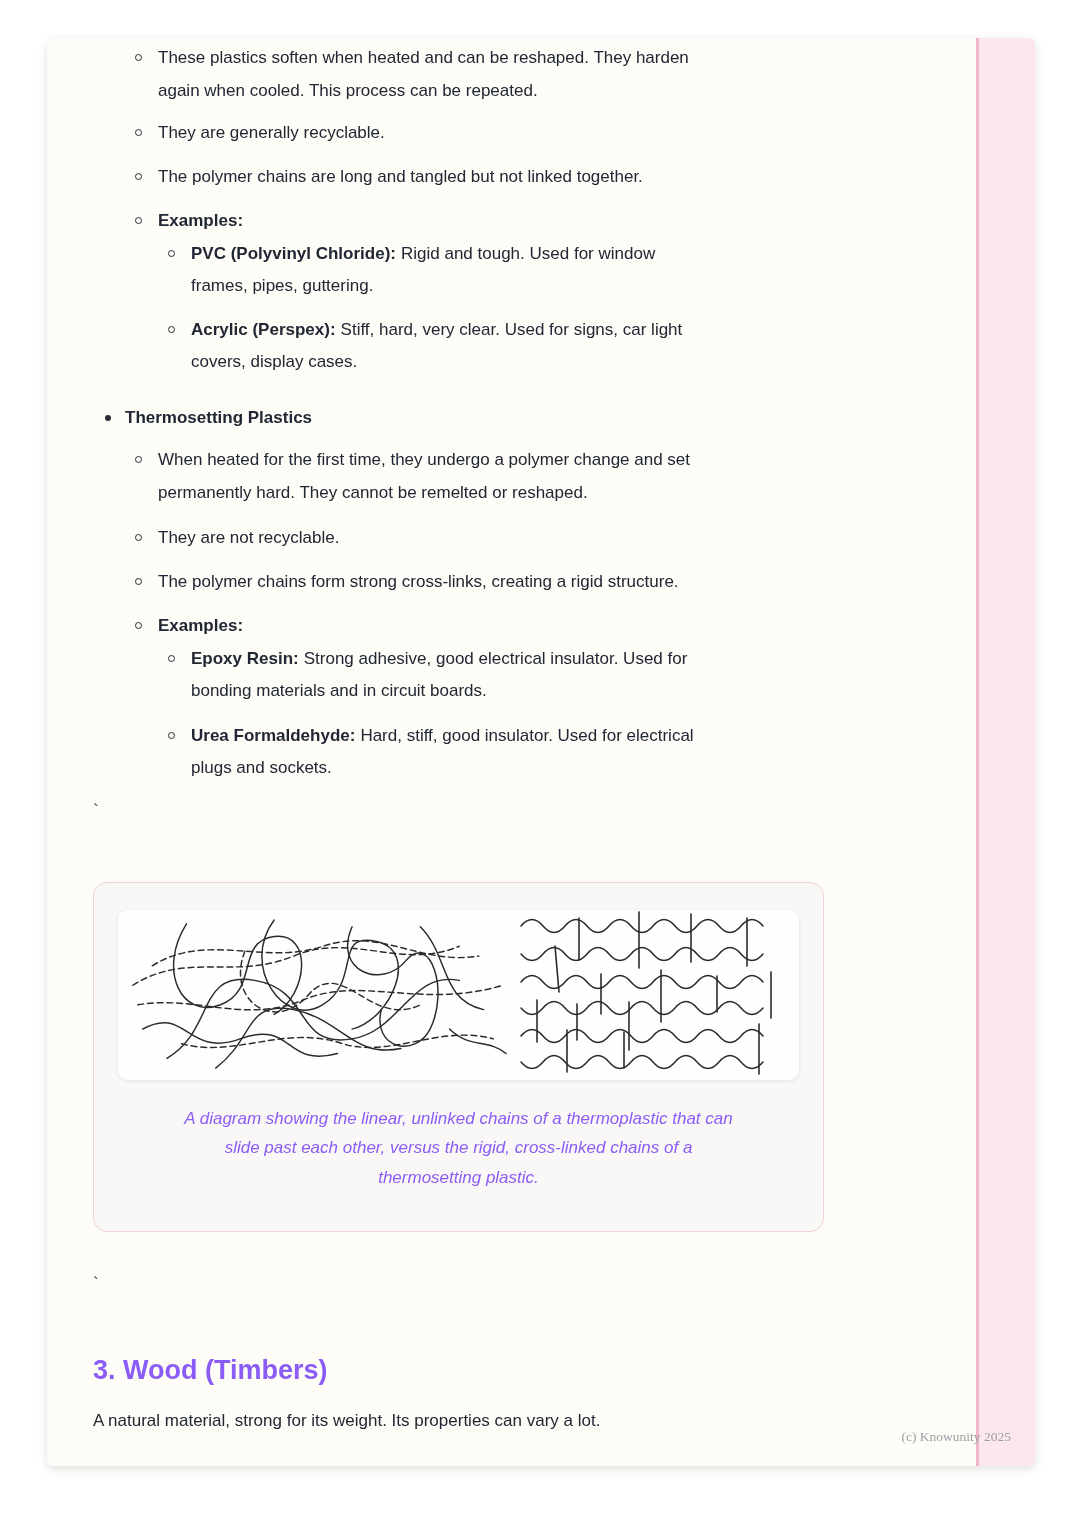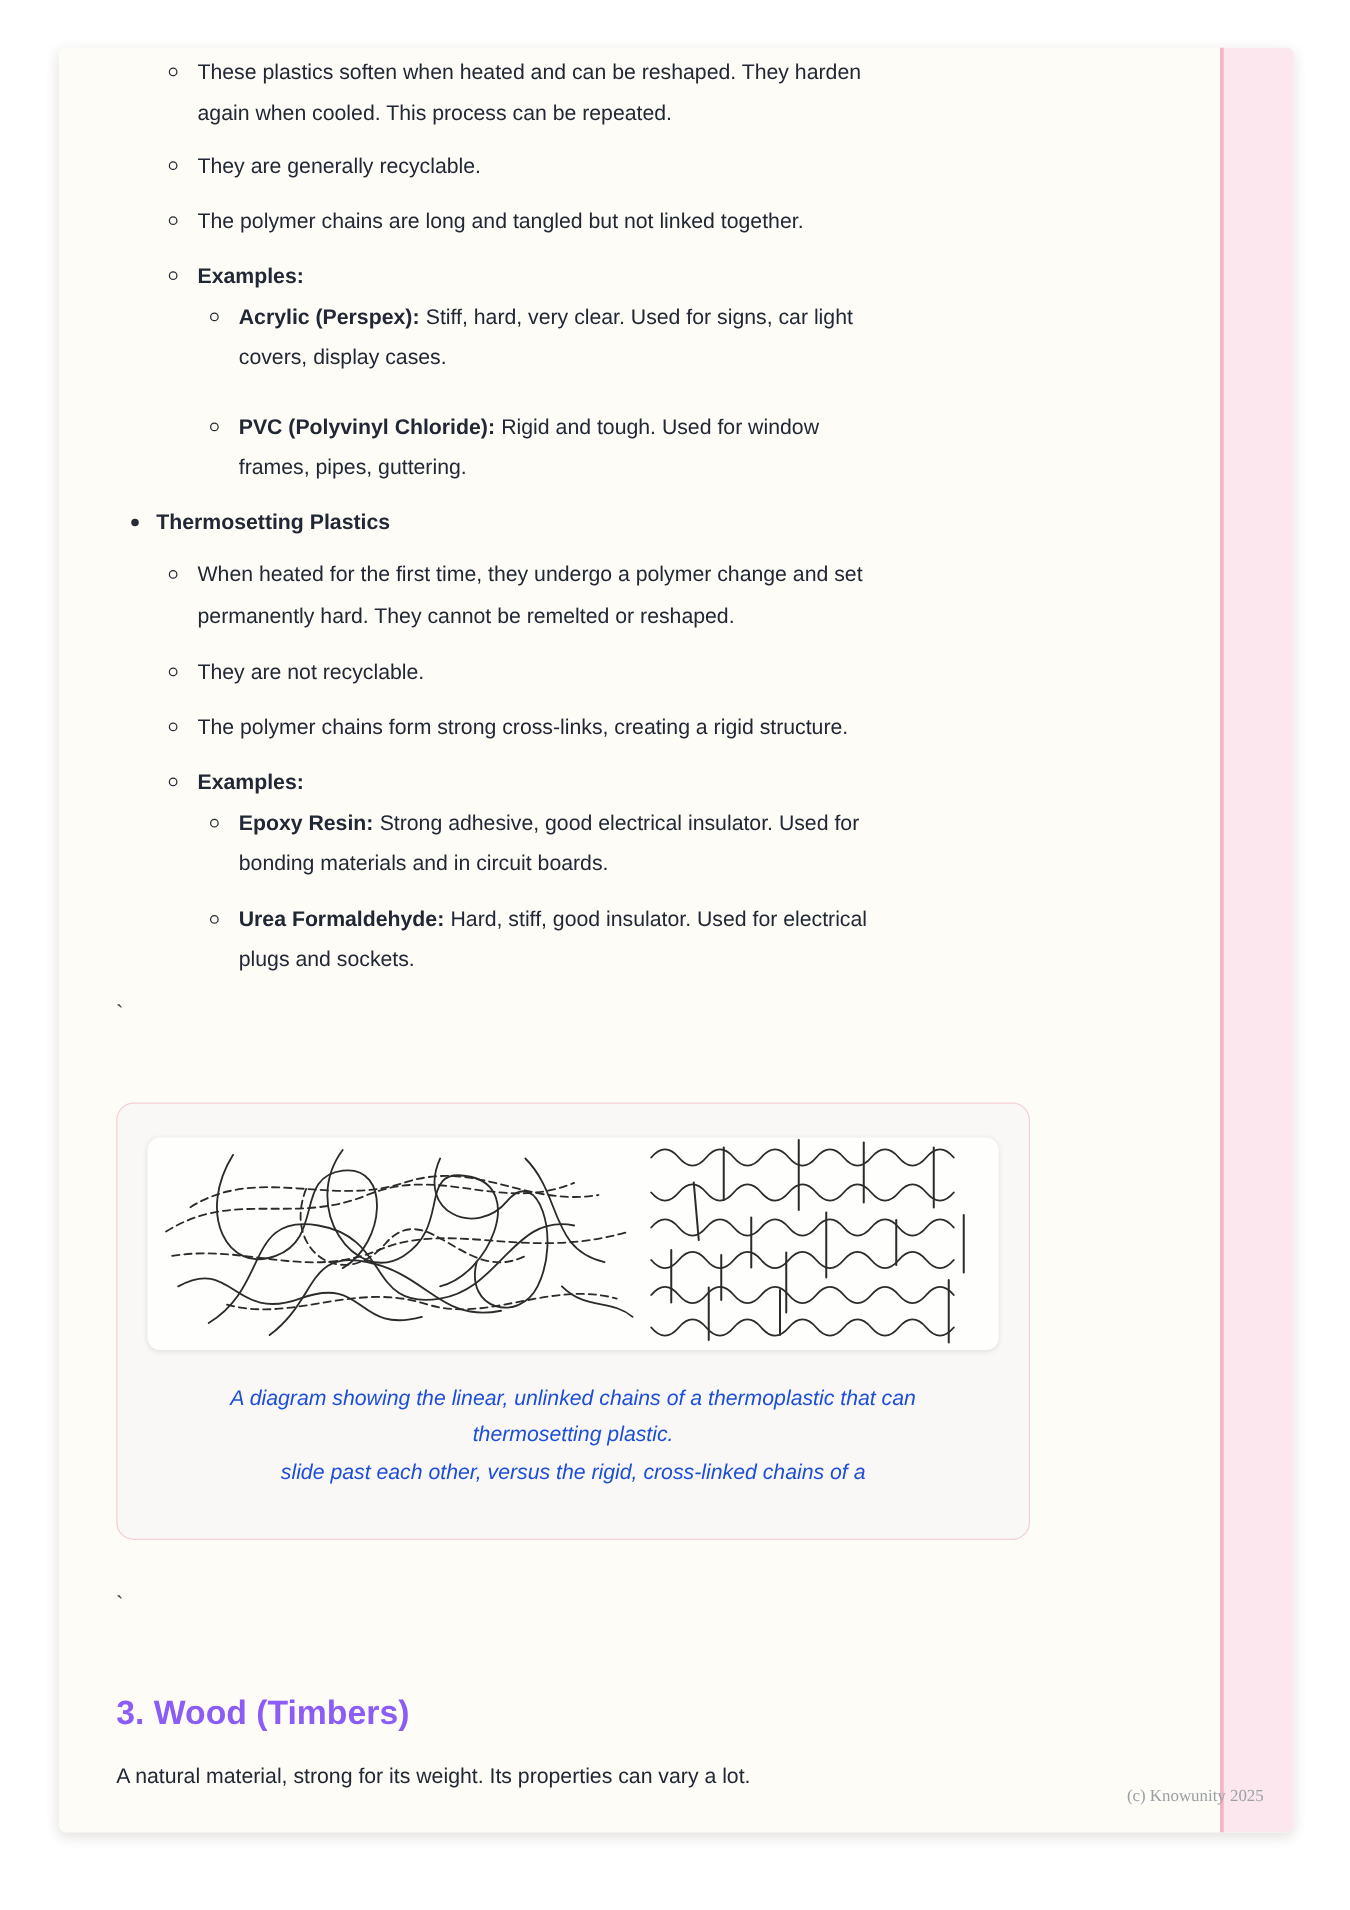--- a/index.html
+++ b/index.html
@@ -25,21 +25,21 @@
   .mb10{margin-bottom:10px}.mb11{margin-bottom:11px}.mb12{margin-bottom:12px}
   .mb13{margin-bottom:13px}.mb22{margin-bottom:10px}.mb23{margin-bottom:23px}
   .tick{padding-left:46px;margin-top:10px;height:32px;line-height:32px;color:#3a3f48;}
   .tick2{margin-top:36px;}
   .card{margin:55px 0 0 46px;width:731px;height:350px;box-sizing:border-box;
     background:#FAF8F7;border:1px solid #F3CFD8;border-radius:14px;padding:27px 24px 0 24px;}
   .canvas{width:681px;height:170px;background:#FEFEFD;border-radius:10px;
     box-shadow:0 1px 4px rgba(40,40,40,.10);display:flex;align-items:center;
     justify-content:space-between;padding:0 10px;box-sizing:border-box;}
   .canvas svg{display:block;}
-  .caption{margin-top:24px;text-align:center;font-style:italic;color:#1d4ed8;
+  .caption{margin-top:24px;text-align:center;font-style:italic;color:#8b5cf6;
     font-size:17px;line-height:29.5px;}
   .wood{margin:52px 0 0 46px;font-size:27px;line-height:36px;font-weight:700;color:#8b5cf6;}
   .intro{margin:17px 0 0 46px;font-size:17px;line-height:32.5px;color:#212734;}
   .credit{position:absolute;right:24px;bottom:21px;z-index:3;font-size:13.5px;color:#9BA0A7;font-family:Liberation Serif, serif;}
   .stroke{fill:none;stroke:#2b2b2b;stroke-width:1.5;stroke-linecap:round;}
   .dash{stroke-dasharray:6 4;}
   .link{stroke:#2b2b2b;stroke-width:1.6;stroke-linecap:round;}
 </style>
 </head>
 <body>
@@ -63,30 +63,30 @@
     <div class="li2 mb12">
       <span class="c-marker"></span>
       <div>The polymer chains are long and tangled but not linked together.</div>
     </div>
 
     <div class="li2">
       <span class="c-marker"></span>
       <div class="b">Examples:</div>
     </div>
 
+    <div class="li3 mb11">
+      <span class="c-marker"></span>
+      <div><span class="b bsp">PVC (Polyvinyl Chloride):</span><span>Rigid and tough. Used for window</span></div>
+      <div>frames, pipes, guttering.</div>
+    </div>
+
     <div class="li3 mb23">
       <span class="c-marker"></span>
       <div><span class="b bsp">Acrylic (Perspex):</span><span>Stiff, hard, very clear. Used for signs, car light</span></div>
       <div>covers, display cases.</div>
-    </div>
-
-    <div class="li3 mb11">
-      <span class="c-marker"></span>
-      <div><span class="b bsp">PVC (Polyvinyl Chloride):</span><span>Rigid and tough. Used for window</span></div>
-      <div>frames, pipes, guttering.</div>
     </div>
 
     <div class="li1 mb22">
       <span class="d-marker"></span>
       <div class="b">Thermosetting Plastics</div>
     </div>
 
     <div class="li2 mb13">
       <span class="c-marker"></span>
       <div>When heated for the first time, they undergo a polymer change and set</div>
@@ -158,22 +158,22 @@
           <line class="link" x1="18" y1="90" x2="18" y2="132"></line>
           <line class="link" x1="58" y1="94" x2="58" y2="130"></line>
           <line class="link" x1="110" y1="92" x2="110" y2="140"></line>
           <line class="link" x1="48" y1="120" x2="48" y2="162"></line>
           <line class="link" x1="105" y1="122" x2="105" y2="158"></line>
           <line class="link" x1="240" y1="114" x2="240" y2="164"></line>
         </svg>
       </div>
       <figcaption class="caption">
         <div>A diagram showing the linear, unlinked chains of a thermoplastic that can</div>
+        <div>slide past each other, versus the rigid, cross-linked chains of a</div>
         <div>thermosetting plastic.</div>
-        <div>slide past each other, versus the rigid, cross-linked chains of a</div>
       </figcaption>
     </figure>
 
     <div class="tick tick2">`</div>
 
     <h2 class="wood">3. Wood (Timbers)</h2>
 
     <p class="intro">A natural material, strong for its weight. Its properties can vary a lot.</p>
   </div>
 

